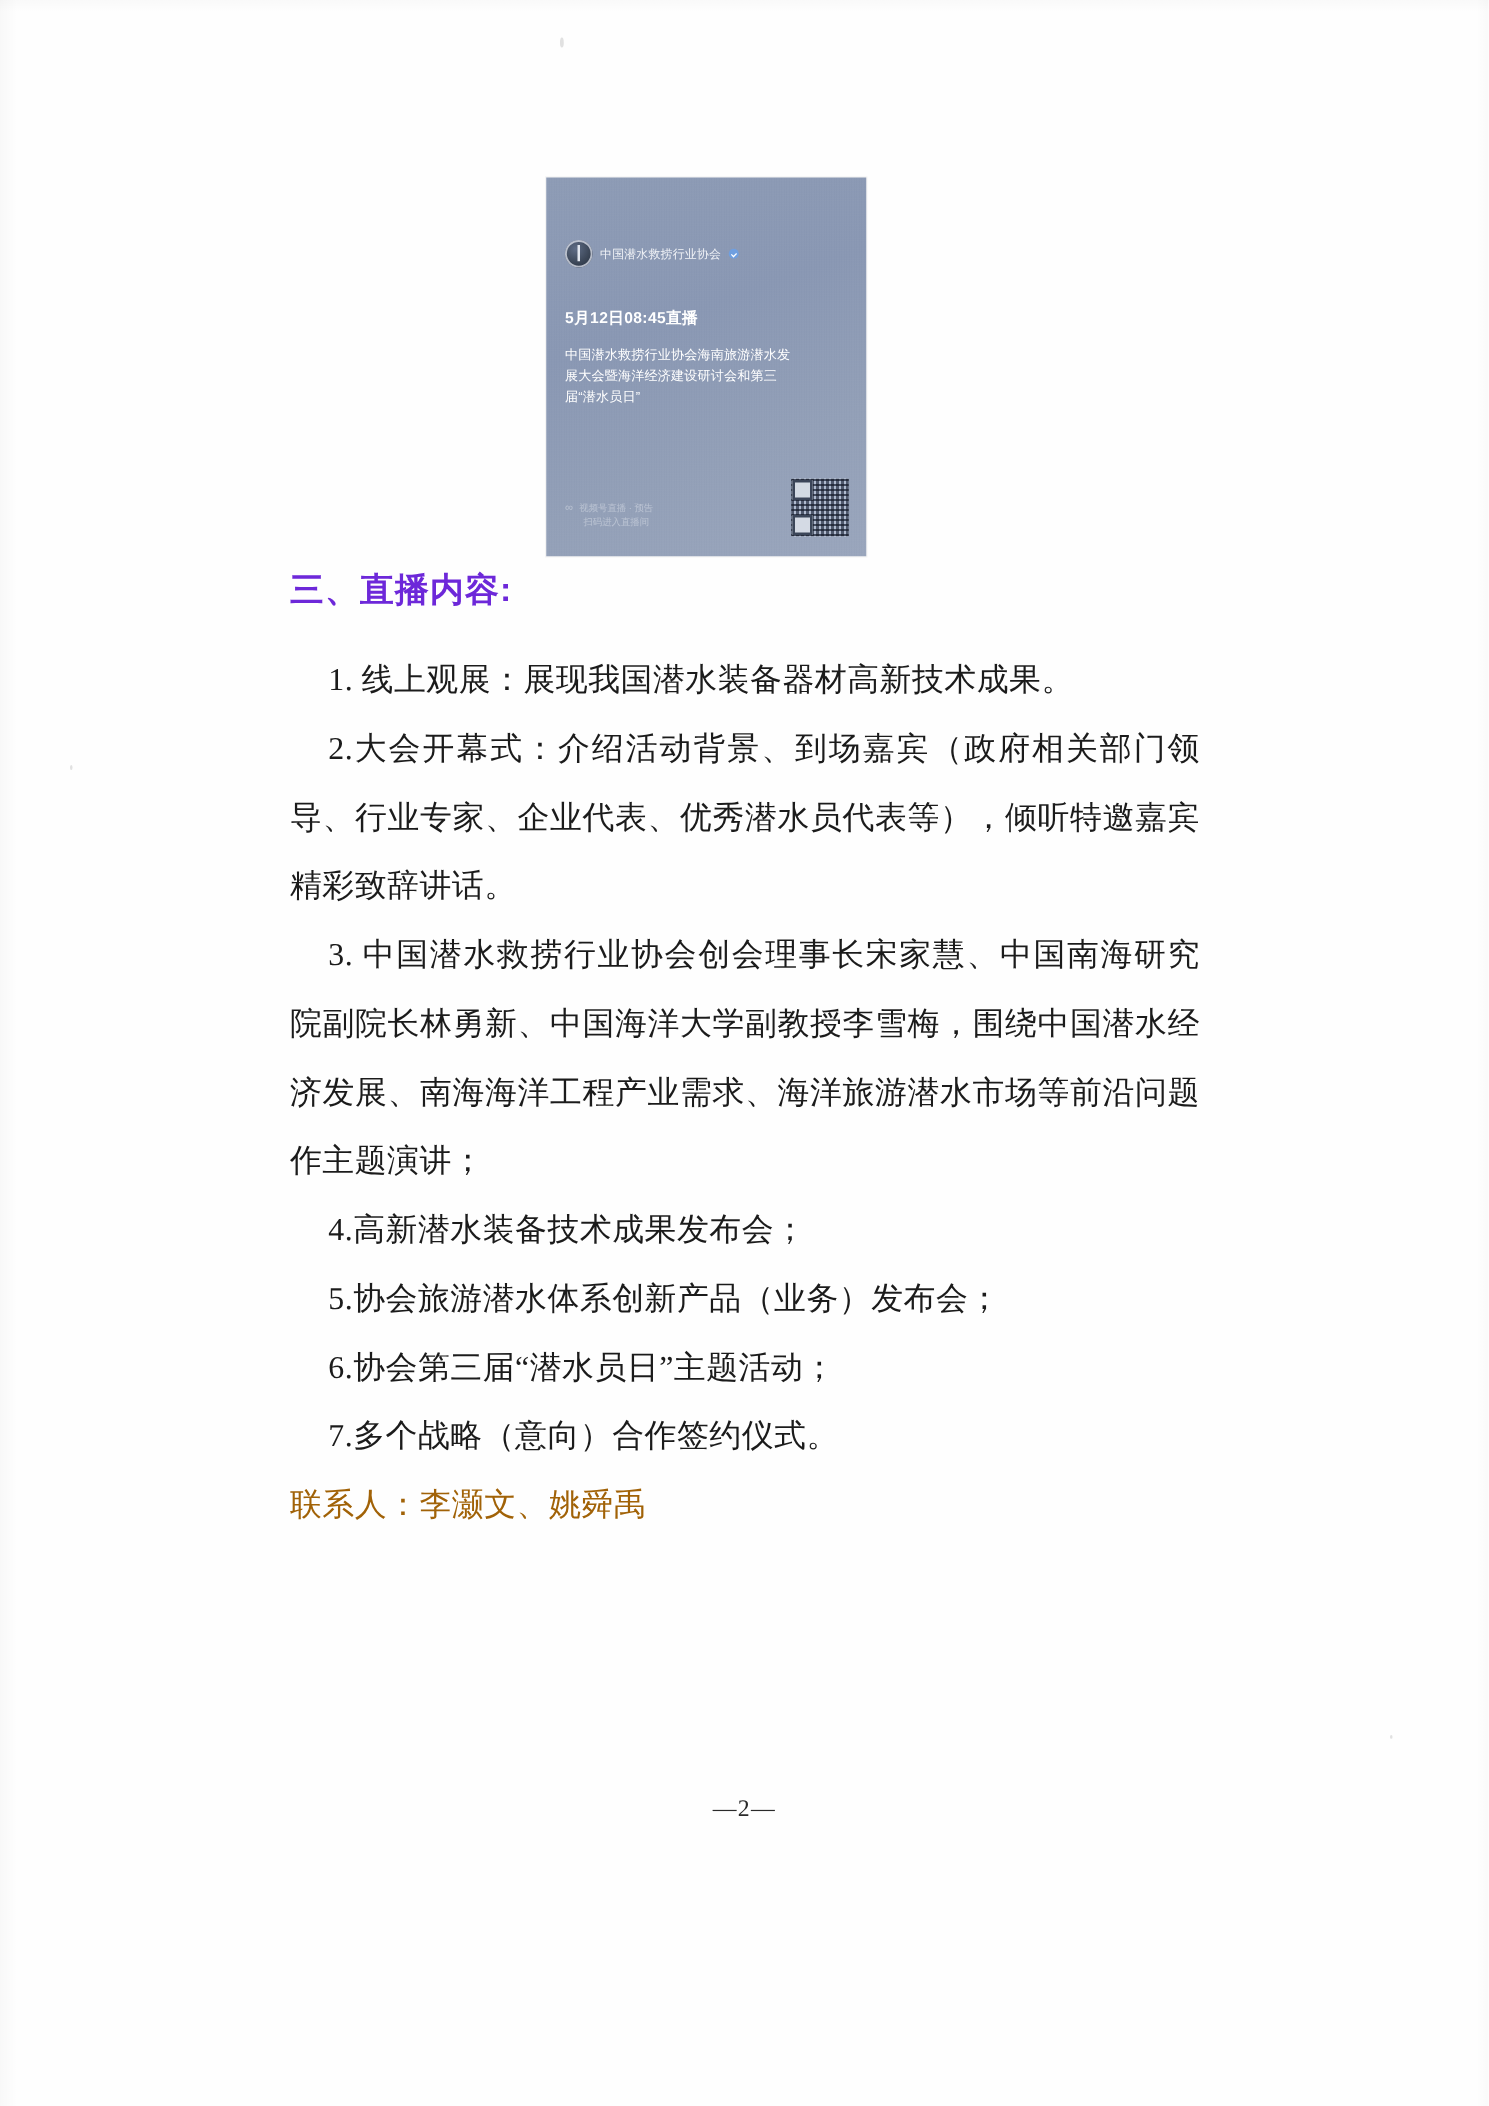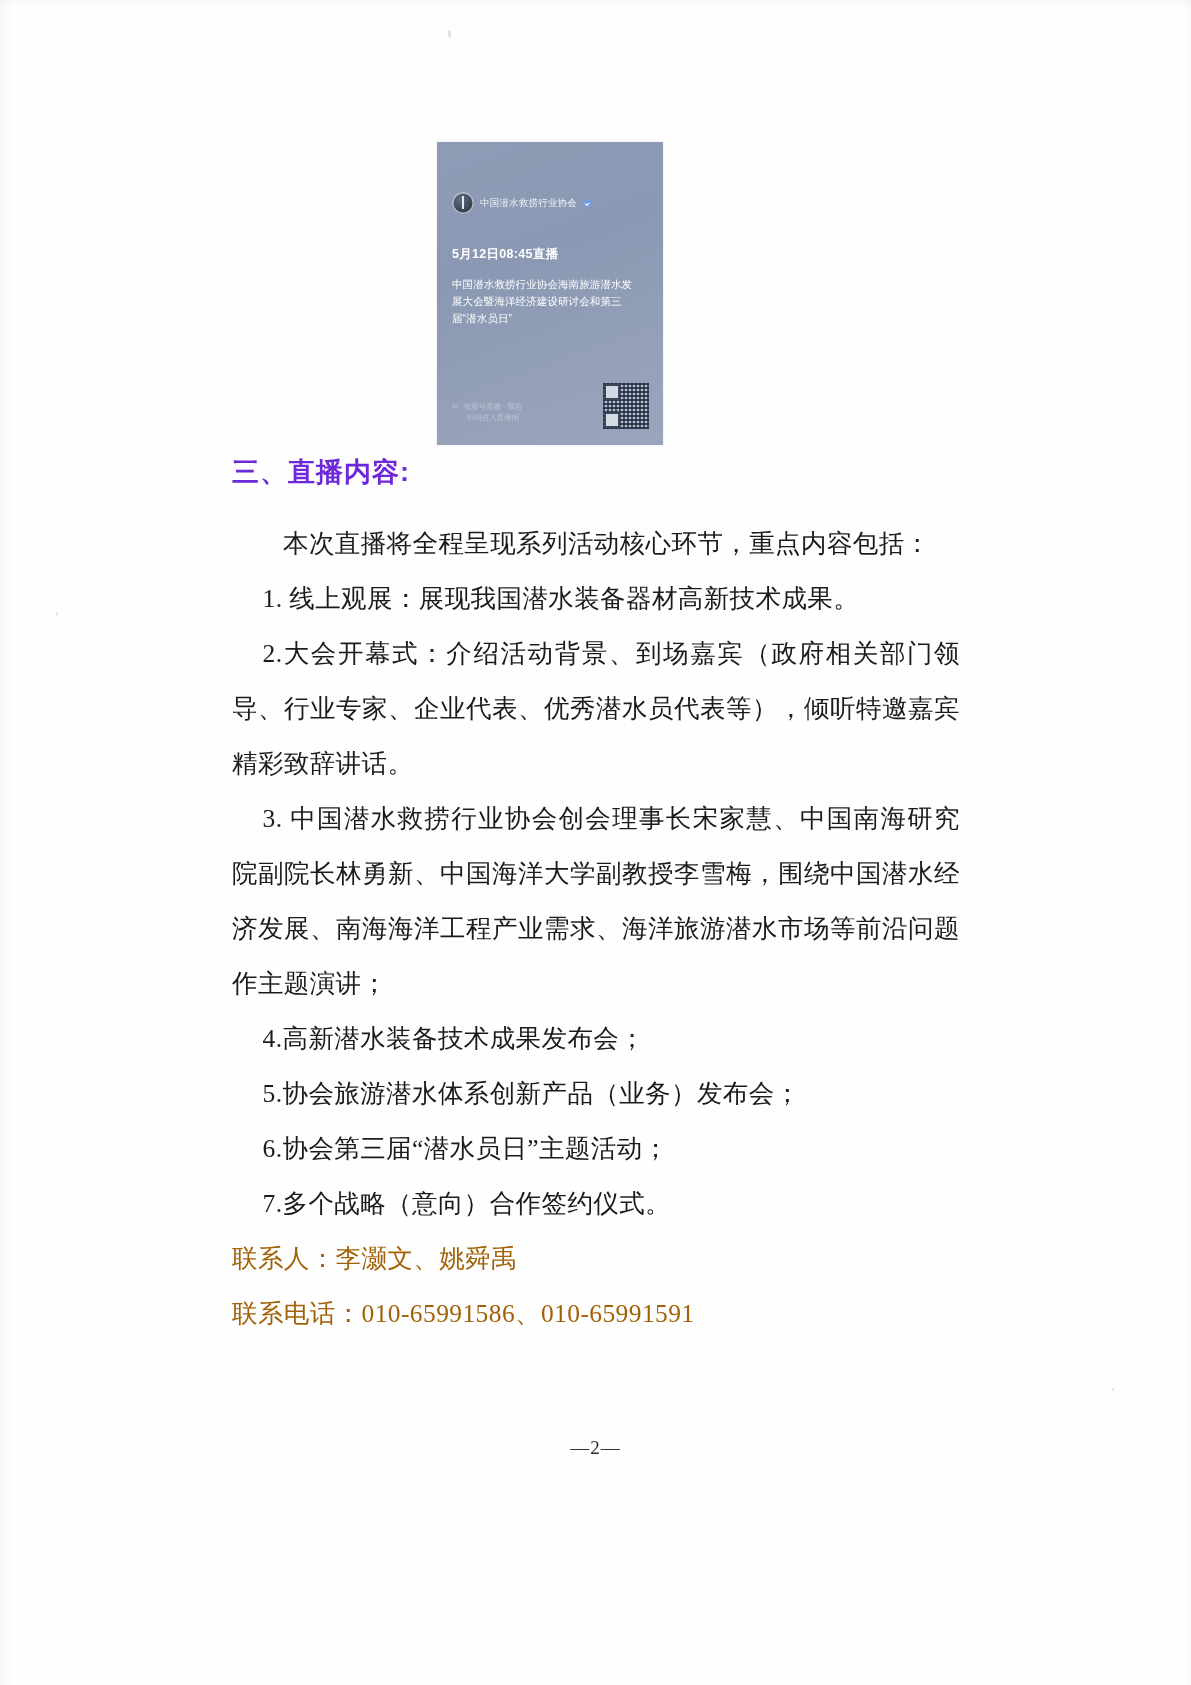--- a/index.html
+++ b/index.html
@@ -35,21 +35,21 @@
     background: #c9c9c9;
     border-radius: 50%;
     opacity: .55;
   }
 
   
   .poster {
     position: absolute;
     left: 437px;
     top: 142px;
-    width: 226px;
+    width: 256px;
     height: 303px;
     background: linear-gradient(160deg, #8e9cb6 0%, #8a98b4 38%, #93a0b8 70%, #9aa6bd 100%);
     box-shadow: 0 0 0 1px rgba(0,0,0,0.04);
     overflow: hidden;
   }
   .poster-noise {
     position: absolute;
     inset: 0;
     opacity: .25;
     background-image:
@@ -266,30 +266,28 @@
       </span>
     </div>
 
     <div class="poster-qr"></div>
   </div>
 
   <div class="doc">
 
     <h2 class="heading">三、直播内容:</h2>
 
-    <p class="para indent">本次直播将全程呈现系列活动核心环节，重点内容包括：</p>
 
     <p class="para indent-sm">1.  线上观展：展现我国潜水装备器材高新技术成果。</p>
     <p class="para indent-sm">2.大会开幕式：介绍活动背景、到场嘉宾（政府相关部门领导、行业专家、企业代表、优秀潜水员代表等），倾听特邀嘉宾精彩致辞讲话。</p>
     <p class="para indent-sm">3.  中国潜水救捞行业协会创会理事长宋家慧、中国南海研究院副院长林勇新、中国海洋大学副教授李雪梅，围绕中国潜水经济发展、南海海洋工程产业需求、海洋旅游潜水市场等前沿问题作主题演讲；</p>
     <p class="para indent-sm">4.高新潜水装备技术成果发布会；</p>
     <p class="para indent-sm">5.协会旅游潜水体系创新产品（业务）发布会；</p>
     <p class="para indent-sm">6.协会第三届“潜水员日”主题活动；</p>
     <p class="para indent-sm">7.多个战略（意向）合作签约仪式。</p>
 
 
     <p class="contact">联系人：李灏文、姚舜禹</p>
-    <p class="contact">联系电话：010-65991586、010-65991591</p>
   </div>
 
   <div class="footer-pageno">—2—</div>
 
 </div>
 
 </body></html>

